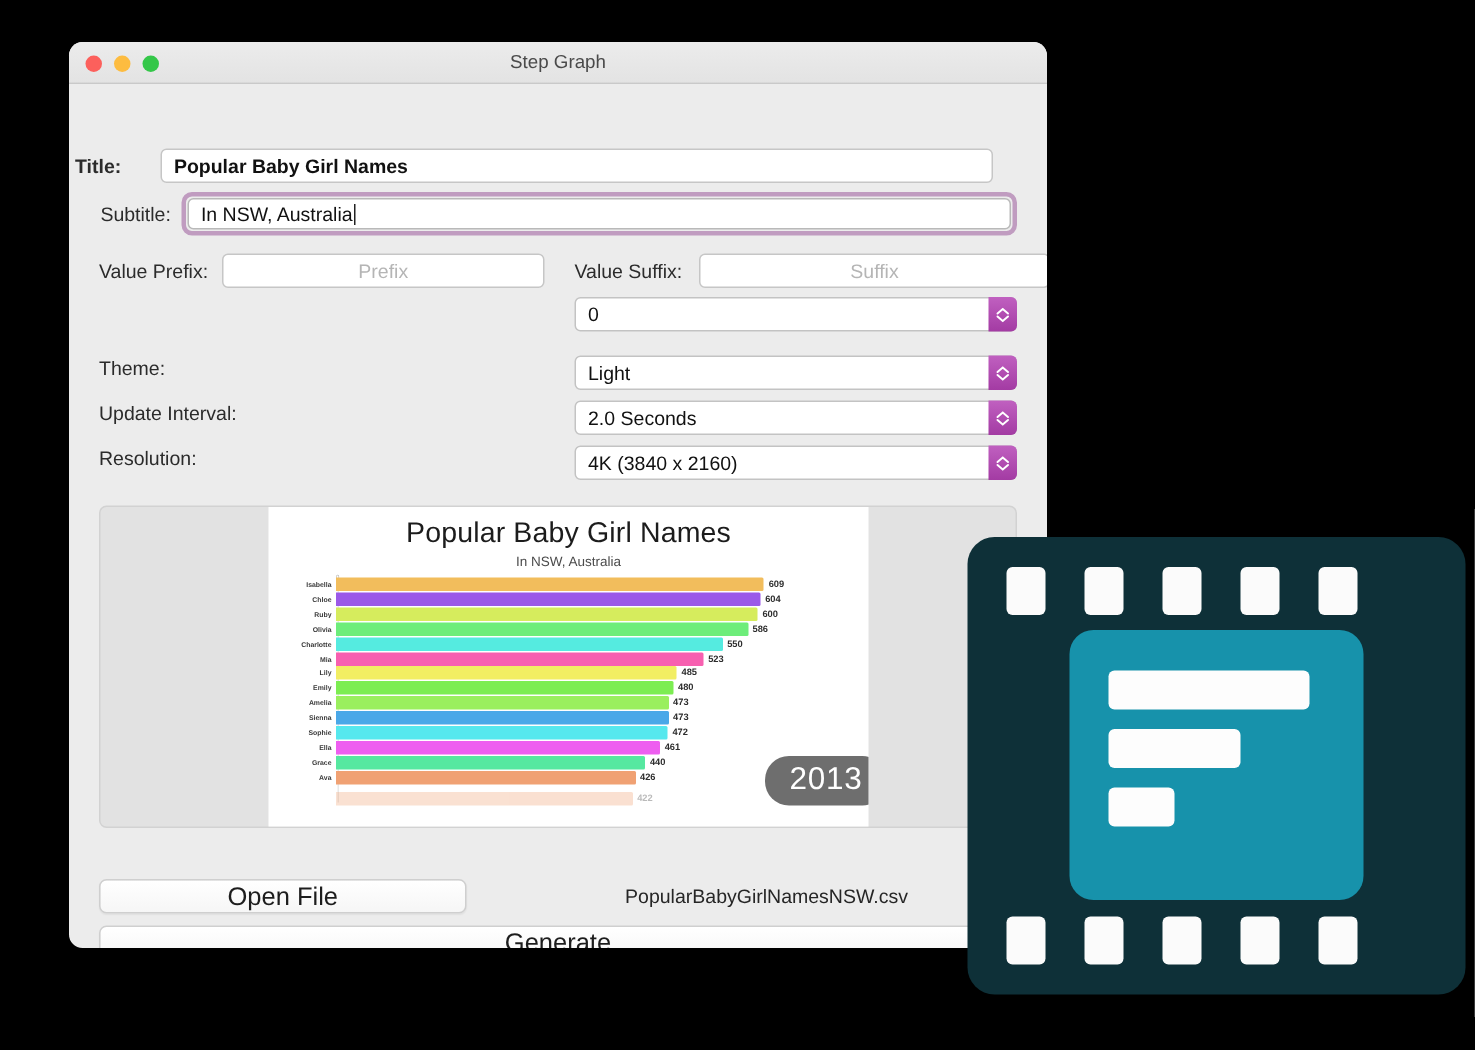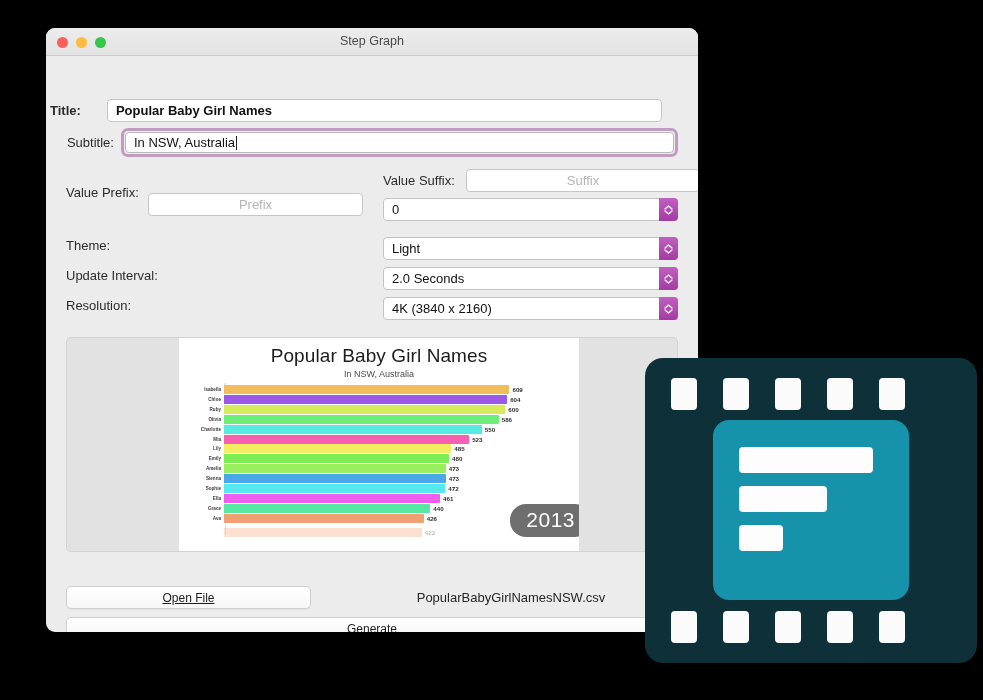--- a/index.html
+++ b/index.html
@@ -125,23 +125,22 @@
     background: #6e6e6e; color: #fff;
     font-size: 21px; padding: 4px 16px 5px 16px;
     border-radius: 16px; letter-spacing: .5px;
   }
 
   
   .btn-std {
     background: linear-gradient(#ffffff, #f6f6f6);
     border: 1px solid #cfcfcf; border-radius: 5px;
     height: 23px; display: flex; align-items: center; justify-content: center;
-    font-size: 12px; color: #1d1d1d;
+    font-size: 17px; color: #1d1d1d;
     box-shadow: 0 1px 1px rgba(0,0,0,0.05);
-    text-decoration: underline;
   }
   #shuffle-btn {
     position: absolute; left: 20px; top: 491px;
     width: 245px; height: 24px;
     background: rgba(250,250,250,0.80);
     border: 1px solid rgba(205,205,205,0.7); border-radius: 5px;
     display: flex; align-items: center; justify-content: center;
     font-size: 12.5px; color: #5d5d5d;
     z-index: 5;
   }
@@ -204,21 +203,21 @@
         <div id="subtitle-wrap" style="width:558px; margin-left:7px;">
           <div id="subtitle-field">
             <span>In NSW, Australia</span>
               <span class="caret"></span>
           </div>
         </div>
       </div>
 
       <div class="row" style="left:20px; top:113px;">
         <span class="lbl" style="width:80px;">Value Prefix:</span>
-        <div class="tfield ph" style="width:215px; margin-left:2px;margin-top:24px;">Prefix</div>
+        <div class="tfield ph" style="width:215px; margin-left:2px;">Prefix</div>
       </div>
       <div class="row" style="left:337px; top:113px;">
         <span class="lbl" style="width:81px;">Value Suffix:</span>
         <div class="tfield ph" style="width:234px; margin-left:2px;">Suffix</div>
       </div>
 
       <div class="stepper" style="position:absolute; left:337px; top:142px; width:295px;">
         <span>0</span>
         <span class="btn">
           <svg width="9" height="5" viewBox="0 0 9 5">

